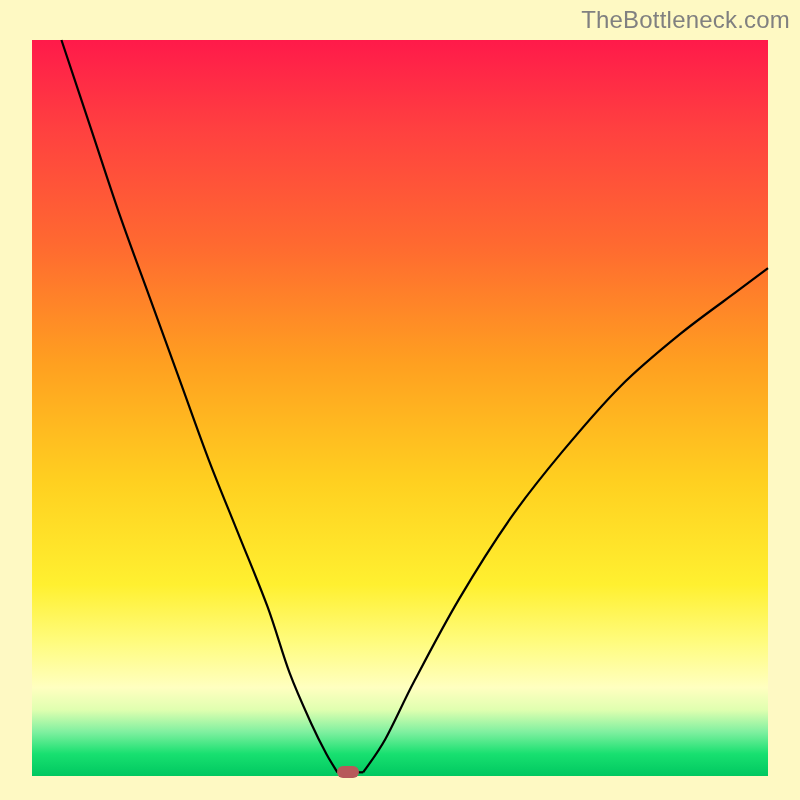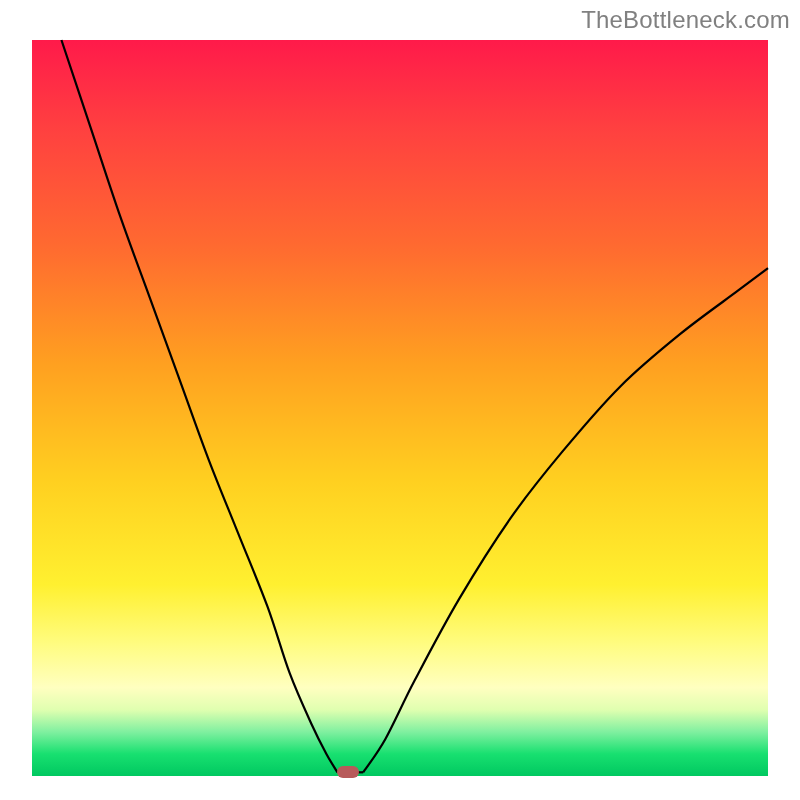--- a/index.html
+++ b/index.html
@@ -10,21 +10,21 @@
     background: #000;
     overflow: hidden;
     font-family: Arial, Helvetica, sans-serif;
   }
   .frame {
     position: absolute;
     top: 0;
     left: 0;
     width: 800px;
     height: 800px;
-    background: #ffffff;
+    background: #fef9c3;
   }
   .plot-area {
     position: absolute;
     top: 40px;
     left: 32px;
     width: 736px;
     height: 736px;
     background: linear-gradient(
       to bottom,
       #ff1a4a 0%,

